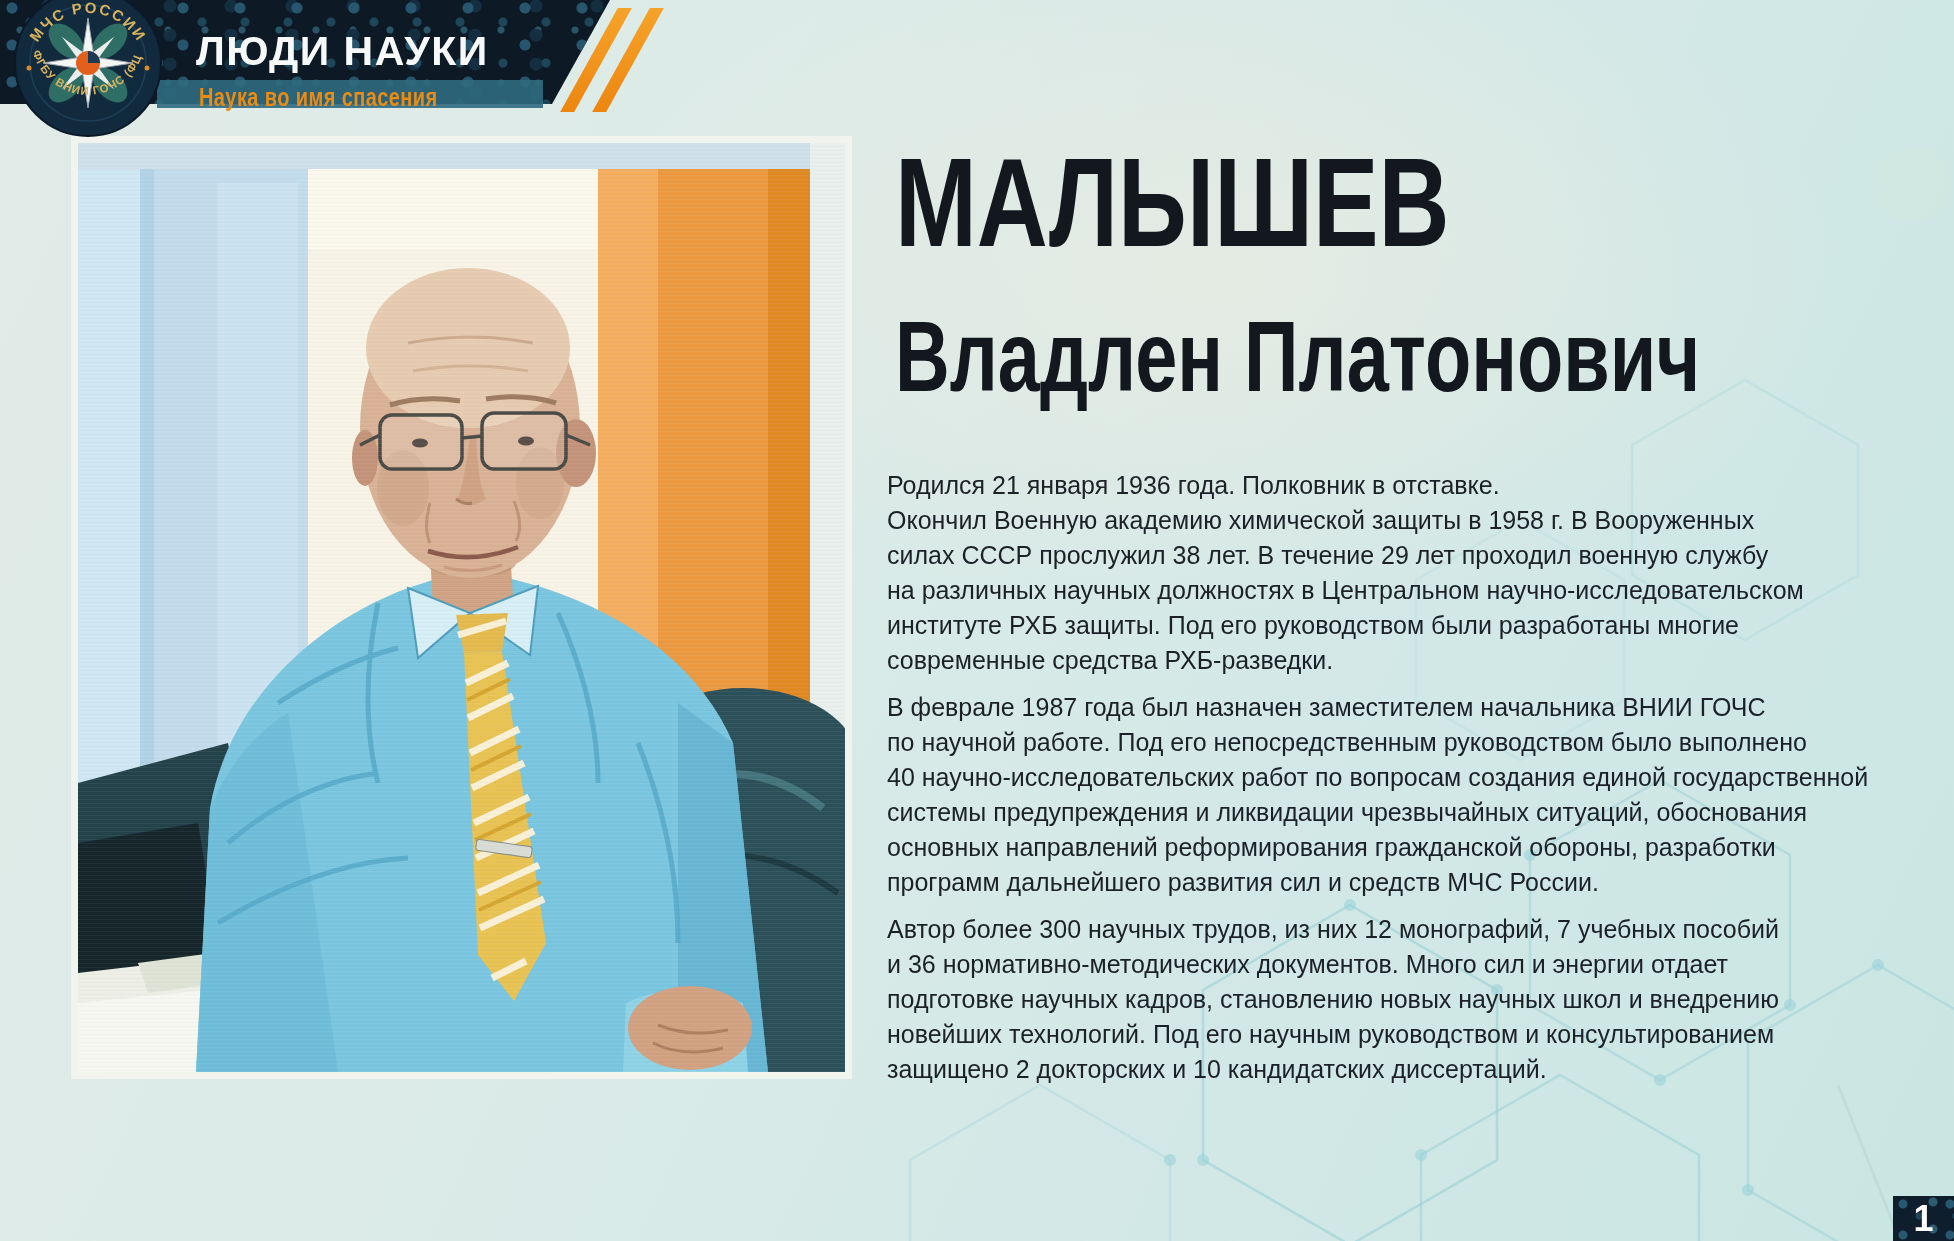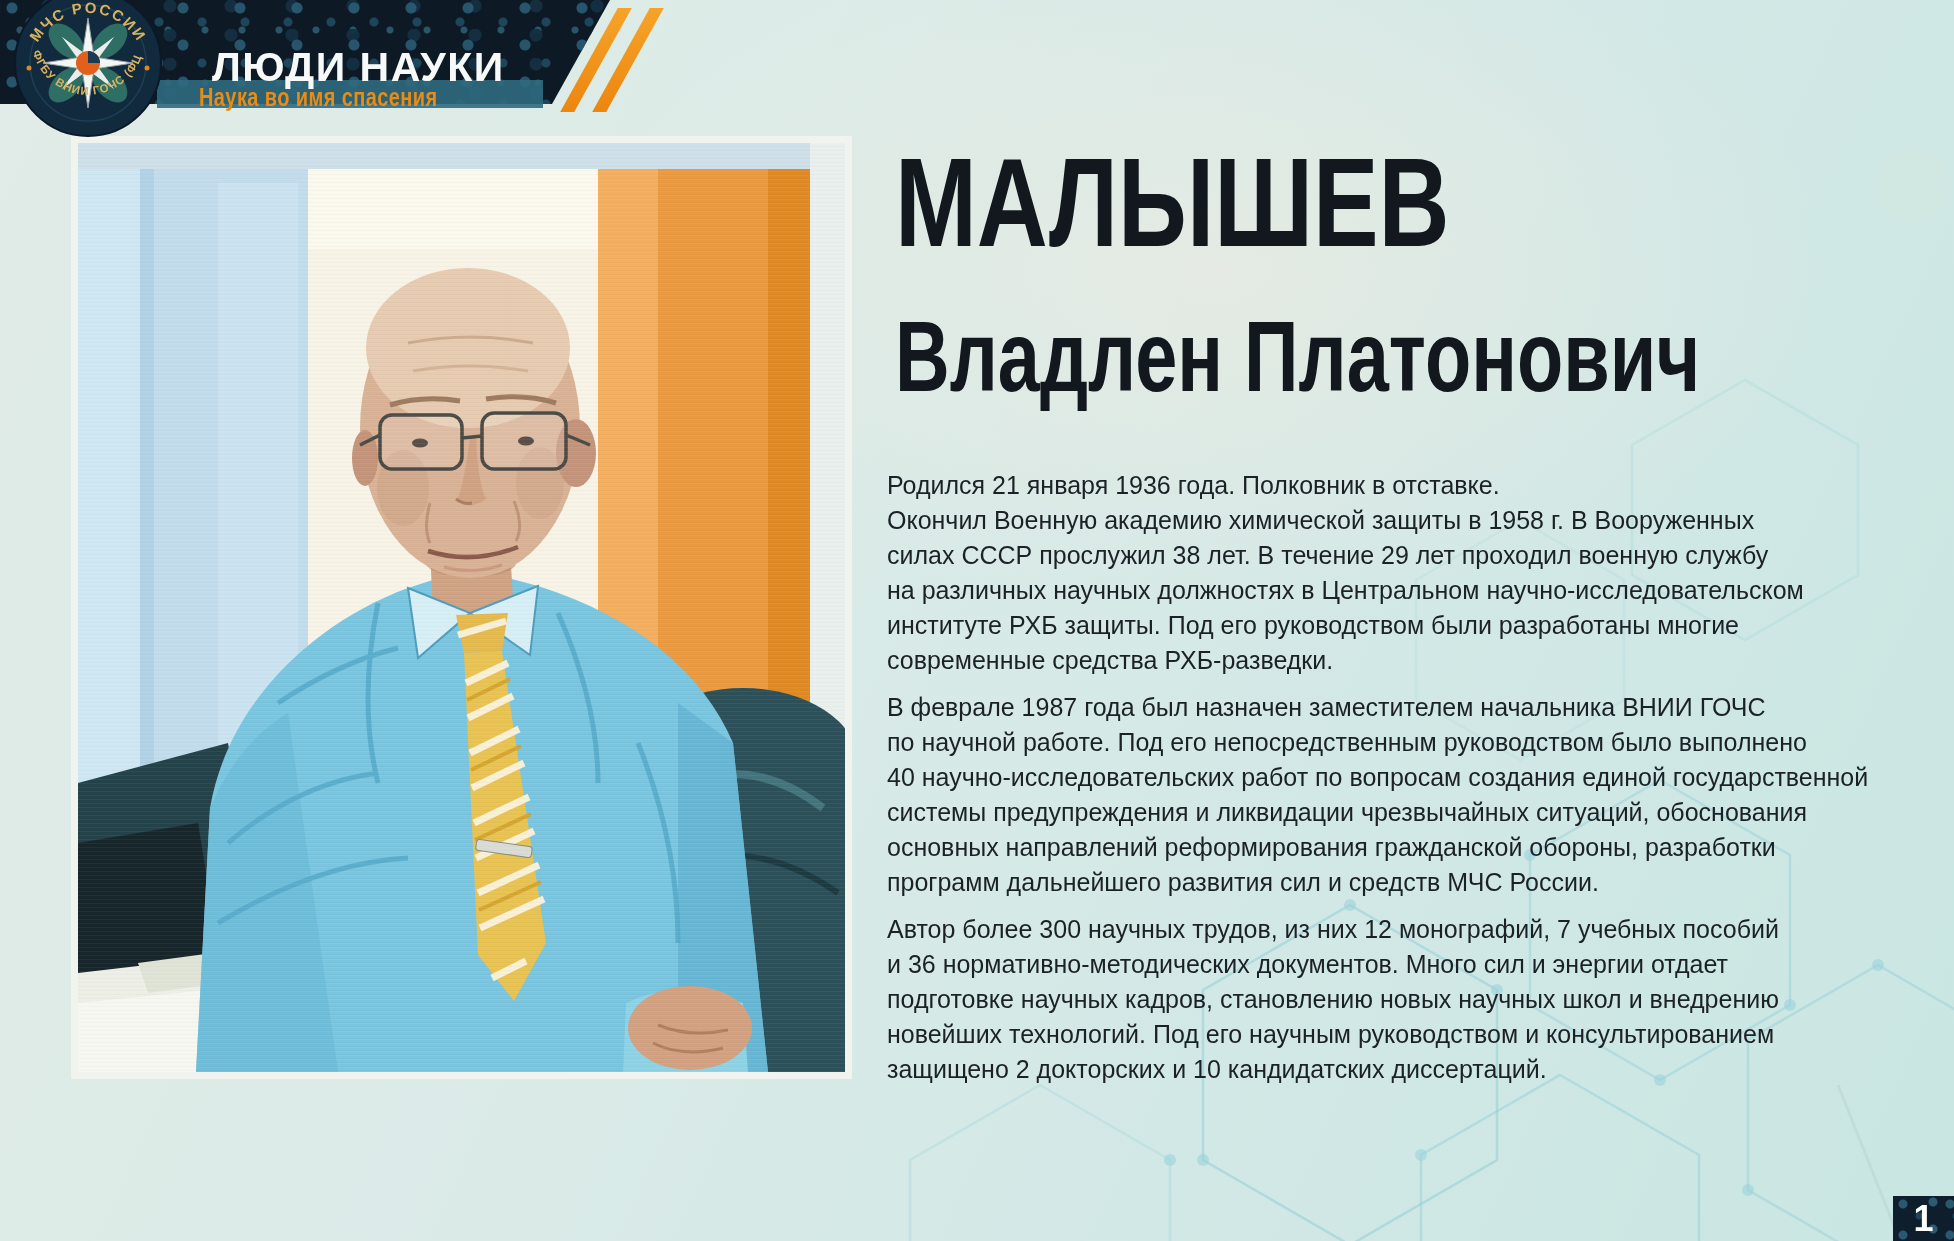--- a/index.html
+++ b/index.html
@@ -13,21 +13,21 @@
   
   .band{position:absolute;left:0;top:8;width:610px;height:104px;z-index:3;
         background-color:#0d1a26;
         background-image:
           radial-gradient(circle at 12px 8px, rgba(43,95,120,.85) 0 5px, transparent 6px),
           radial-gradient(circle at 30px 22px, rgba(32,74,96,.9) 0 4px, transparent 5px),
           radial-gradient(circle at 48px 6px, rgba(20,48,66,.95) 0 6px, transparent 7px),
           radial-gradient(circle at 20px 30px, rgba(54,110,134,.7) 0 3px, transparent 4px);
         background-size:57px 37px,43px 41px,61px 29px,37px 53px;
         clip-path:polygon(0 0,100% 0,calc(100% - 58px) 100%,0 100%);}
-  .series-title{position:absolute;left:196px;top:31px;margin:16px;z-index:4;
+  .series-title{position:absolute;left:196px;top:31px;margin:0;z-index:4;
         font-size:41px;line-height:1;font-weight:bold;color:#f7f9f9;letter-spacing:1.5px;}
   .subtitle-strip{position:absolute;left:157px;top:80px;width:386px;height:28px;z-index:3;
         background:rgba(47,106,128,.9);}
   .series-subtitle{position:absolute;left:199px;top:85px;margin:0;z-index:4;
         font-size:25px;line-height:1;font-weight:bold;color:#ea8c14;letter-spacing:.5px;
         transform:scaleX(.8);transform-origin:0 50%;}
   .stripe{position:absolute;top:8px;height:104px;width:14px;z-index:3;
         background:linear-gradient(180deg,#f6a32a,#ec860f);transform:skewX(-29deg);}
   .stripe.s1{left:589px;} .stripe.s2{left:621px;}
   .logo{position:absolute;left:13px;top:-12px;z-index:5;}

